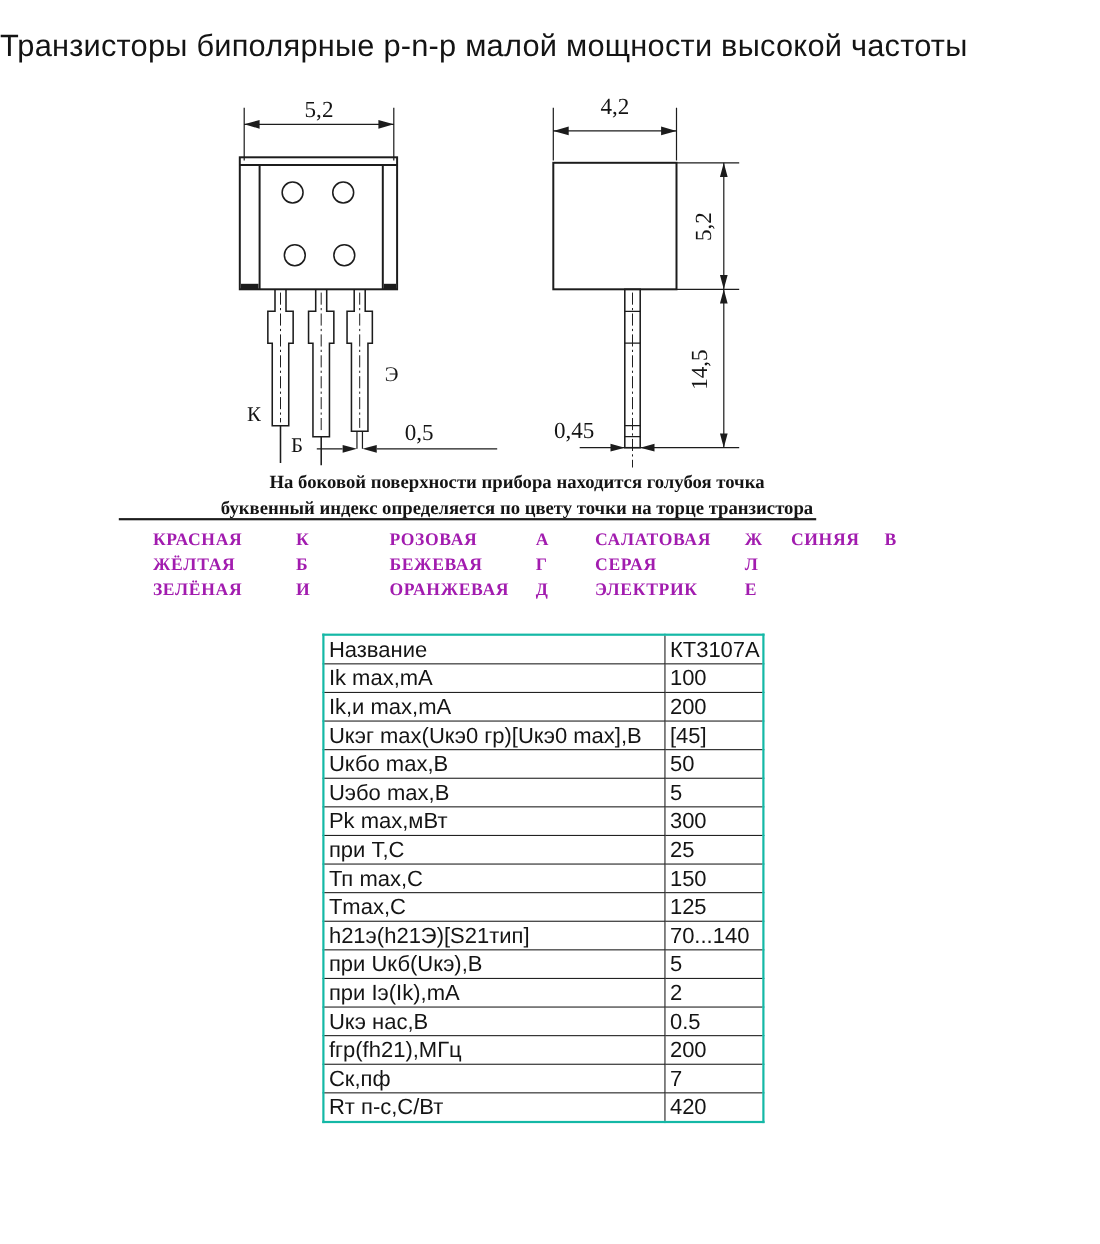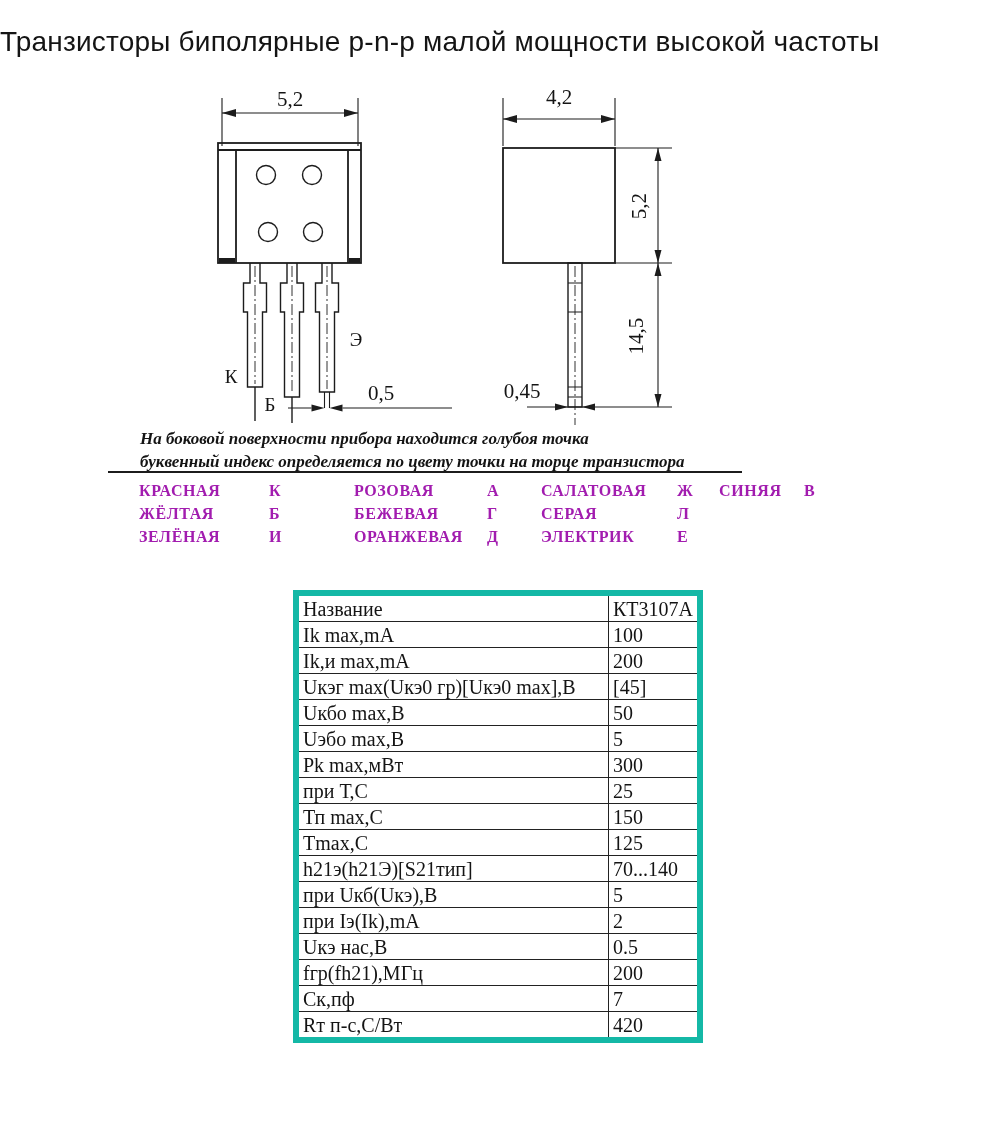--- a/index.html
+++ b/index.html
@@ -14,41 +14,40 @@
   }
   .drawings{position:absolute;left:150px;top:80px;}
   .draw-line{stroke:#1c1c1c;fill:none;stroke-width:1.4;}
   .thin{stroke:#1c1c1c;fill:none;stroke-width:1.1;}
   .thick{stroke:#1c1c1c;fill:none;stroke-width:1.8;}
   .cline{stroke:#1c1c1c;fill:none;stroke-width:0.9;stroke-dasharray:11 3 2 3;}
   .arr{fill:#1c1c1c;stroke:none;}
   .dimtxt{font-family:"Liberation Serif",serif;font-size:21px;fill:#141414;}
   .leadtxt{font-family:"Liberation Serif",serif;font-size:19px;fill:#141414;}
   .notes{
-    position:absolute;top:427px;left:140px;width:660px;
+    position:absolute;top:427px;left:140px;width:660px;text-align:center;
     font-family:"Liberation Serif",serif;font-weight:600;font-size:17px;
-    line-height:23px;color:#141414;font-style:italic;
+    line-height:23px;color:#141414;
   }
   .rule{position:absolute;top:471px;left:108px;width:634px;height:2px;background:#1c1c1c;}
   .color-table{
     position:absolute;top:479px;left:139px;width:740px;
     font-family:"Liberation Serif",serif;font-weight:600;font-size:16px;
     color:#a21caf;letter-spacing:0.6px;
   }
   .color-row{
     display:grid;
     grid-template-columns:130px 85px 133px 54px 136px 42px 85px 40px;
     height:23px;align-items:center;white-space:nowrap;
   }
   .params{
     position:absolute;top:576px;left:293px;
     border-collapse:collapse;table-layout:fixed;
-    font-family:Liberation Serif, serif;font-size:20px;color:#141414;
-    border:6px solid #14b8a6;
-    margin-top:14px;
+    font-family:Liberation Sans, sans-serif;font-size:20px;color:#141414;
+    border:2px solid #14b8a6;
   }
   .params td{
     border:1px solid #222;padding:2px 2px 1px 4px;line-height:22px;
     white-space:nowrap;overflow:hidden;
   }
   .params td.c-name{width:303px;}
   .params td.c-val{width:82px;}
 </style>
 </head>
 <body>

